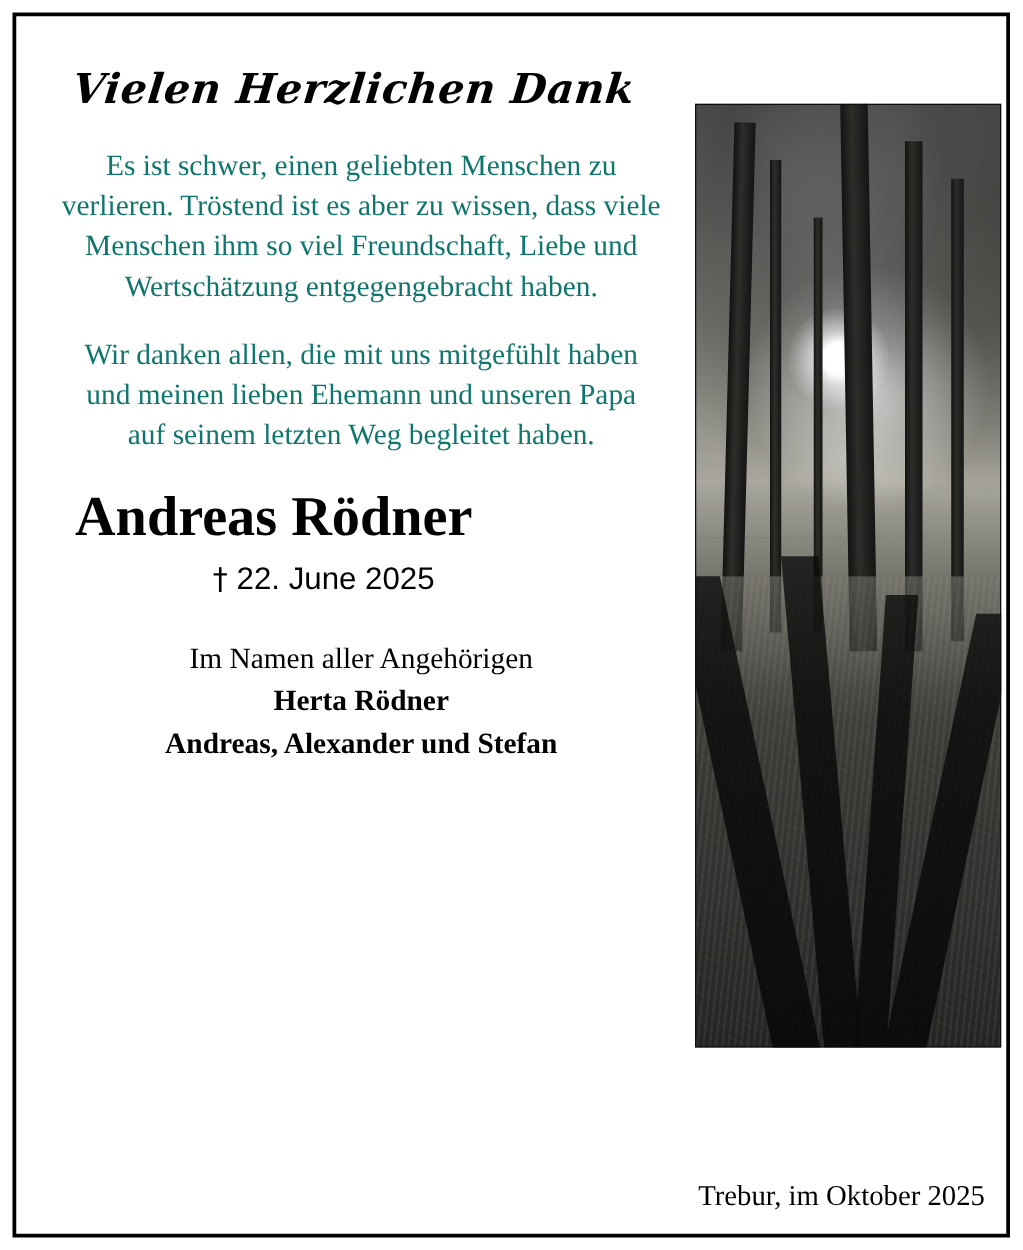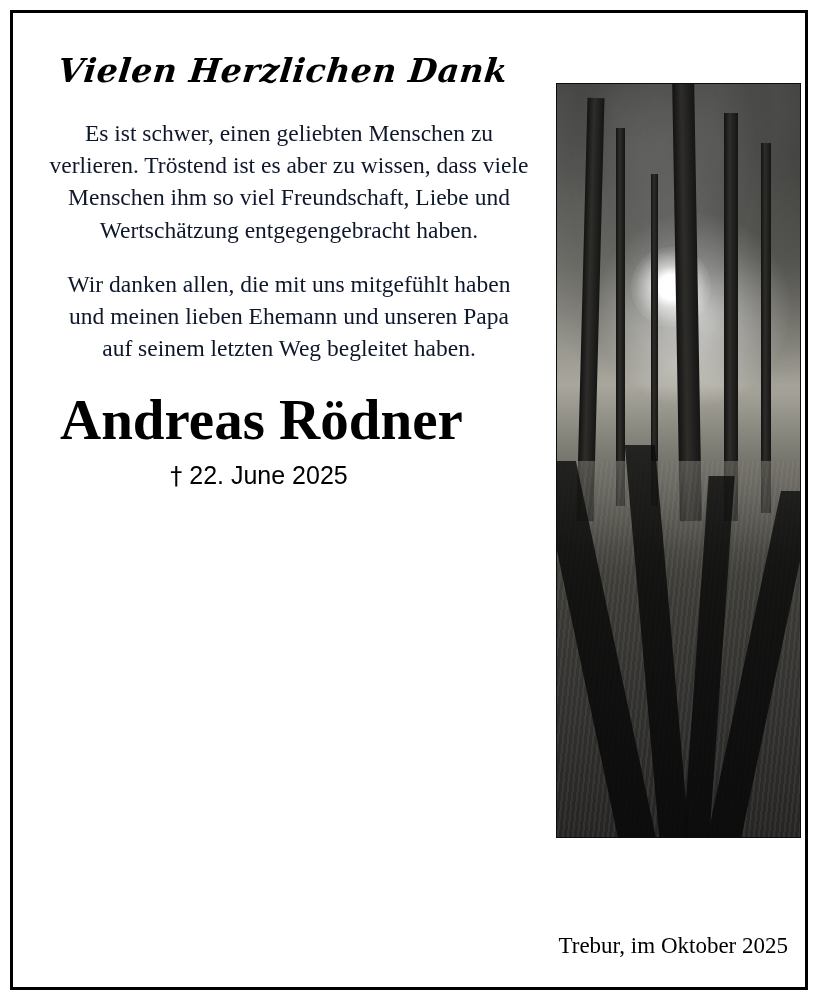--- a/index.html
+++ b/index.html
@@ -63,33 +63,33 @@
     top: 104px;
     width: 512px;
     text-align: center;
   }
 
   .para {
     font-family: "Liberation Serif", serif;
     font-size: 23.5px;
     line-height: 1.37;
     margin: 0 0 22px 0;
-    color: #0f172a;
+    color: #0f766e;
   }
   .para.p1 { width: 490px; margin-left: 11px; }
   .para.p2 { width: 470px; margin-left: 21px; }
   .para.p3 { width: 505px; margin-left: 4px; margin-top: 26px; }
 
   .deceased-name {
     margin-top: 26px;
     text-align: left;
     padding-left: 27px;
     font-family: "Liberation Serif", serif;
     font-weight: bold;
-    font-size: 57px;
+    font-size: 45px;
     letter-spacing: 0px;
     line-height: 1.05;
   }
 
   .death-date {
     margin-top: 10px;
     text-align: center;
     padding-right: 60px;
     font-family: "Liberation Sans", sans-serif;
     font-size: 25px;
@@ -113,21 +113,21 @@
   .family-line2, .family-line3 {
     font-family: "Liberation Serif", serif;
     font-weight: bold;
     font-size: 23.5px;
     line-height: 1.45;
   }
 
   .place-date {
     position: absolute;
     right: 17px;
-    bottom: 28px;
+    bottom: 17px;
     font-family: "Liberation Serif", serif;
     font-size: 23px;
     text-align: right;
     white-space: nowrap;
   }
 
   
   .photo {
     position: absolute;
     left: 543px;
@@ -231,20 +231,25 @@
       <p class="para p2">Wir danken allen, die mit uns mitgefühlt haben und meinen lieben Ehemann und unseren Papa auf seinem letzten Weg begleitet haben.</p>
 
 
       <div class="deceased-name">Andreas Rödner</div>
 
       <div class="death-date">
         <span class="cross">†</span>
         <span>22. June 2025</span>
       </div>
 
+      <div class="family-block">
+        <div class="family-line1">Im Namen aller Angehörigen</div>
+        <div class="family-line2">Herta Rödner</div>
+        <div class="family-line3">Andreas, Alexander und Stefan</div>
+      </div>
     </div>
 
     <div class="place-date">Trebur, im Oktober 2025</div>
 
     <div class="photo" title="" aria-label="">
       <div class="photo-inner">
         <div class="canopy"></div>
         <div class="sunburst"></div>
         <div class="trunk t1"></div>
         <div class="trunk t6"></div>

